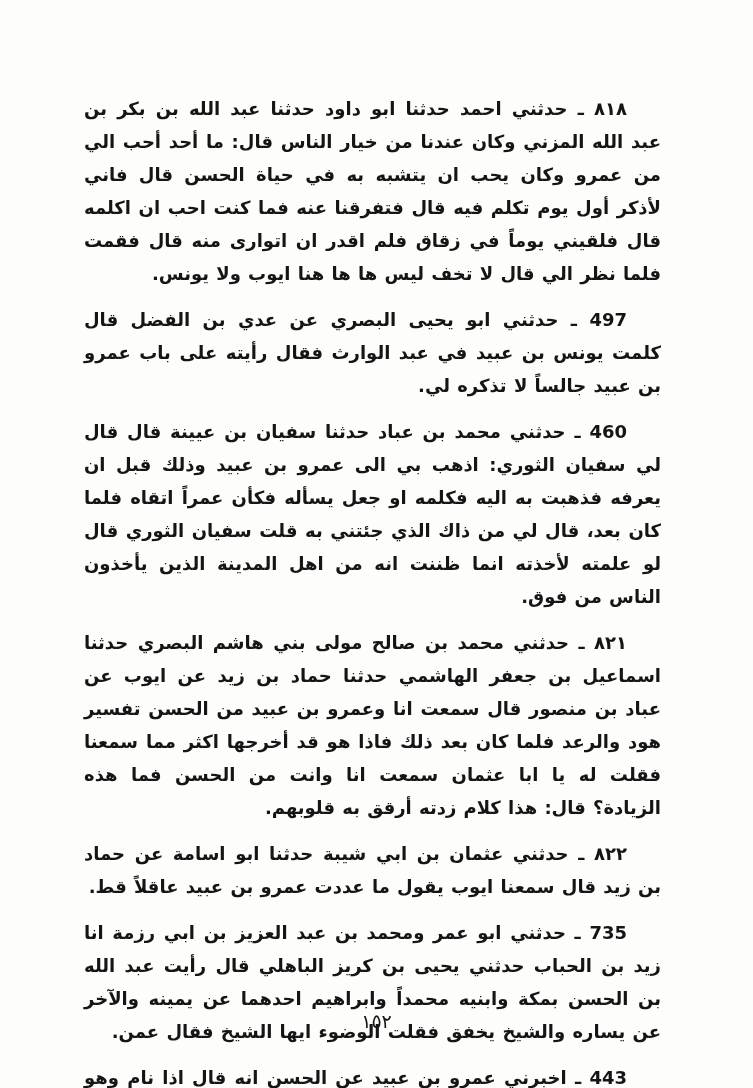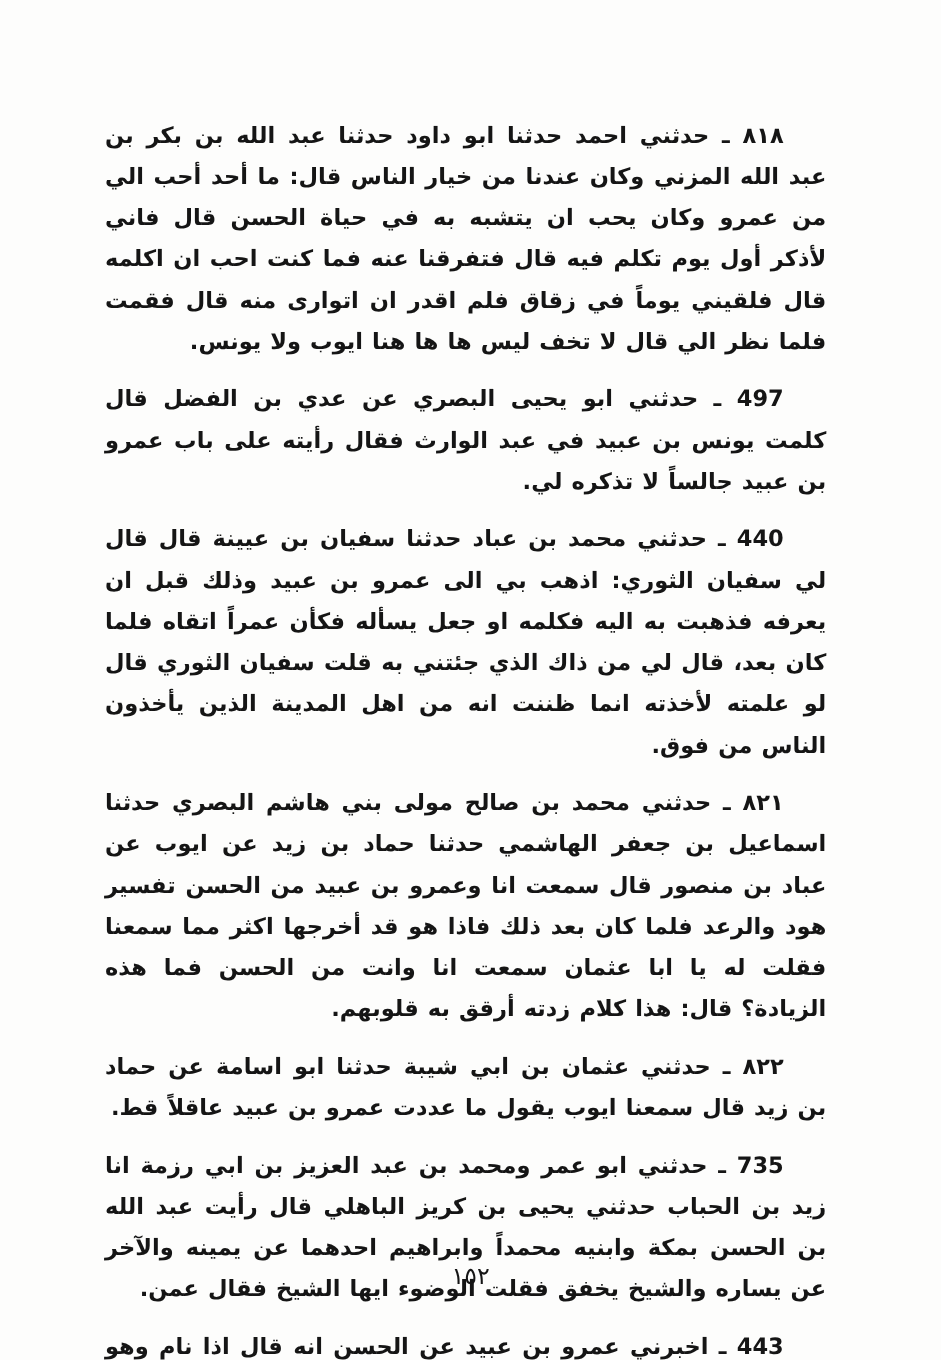--- a/index.html
+++ b/index.html
@@ -46,20 +46,20 @@
     color: #151515;
   }
 </style>
 </head>
 <body>
 
 <div class="page">
   <div class="text-block">
     <p class="para">٨١٨ ـ حدثني احمد حدثنا ابو داود حدثنا عبد الله بن بكر بن عبد الله المزني وكان عندنا من خيار الناس قال: ما أحد أحب الي من عمرو وكان يحب ان يتشبه به في حياة الحسن قال فاني لأذكر أول يوم تكلم فيه قال فتفرقنا عنه فما كنت احب ان اكلمه قال فلقيني يوماً في زقاق فلم اقدر ان اتوارى منه قال فقمت فلما نظر الي قال لا تخف ليس ها ها هنا ايوب ولا يونس.</p>
     <p class="para">497 ـ حدثني ابو يحيى البصري عن عدي بن الفضل قال كلمت يونس بن عبيد في عبد الوارث فقال رأيته على باب عمرو بن عبيد جالساً لا تذكره لي.</p>
-    <p class="para">440 ـ حدثني محمد بن عباد حدثنا سفيان بن عيينة قال قال لي سفيان الثوري: اذهب بي الى عمرو بن عبيد وذلك قبل ان يعرفه فذهبت به اليه فكلمه او جعل يسأله فكأن عمراً اتقاه فلما كان بعد، قال لي من ذاك الذي جئتني به قلت سفيان الثوري قال لو علمته لأخذته انما ظننت انه من اهل المدينة الذين يأخذون الناس من فوق.</p>
+    <p class="para">460 ـ حدثني محمد بن عباد حدثنا سفيان بن عيينة قال قال لي سفيان الثوري: اذهب بي الى عمرو بن عبيد وذلك قبل ان يعرفه فذهبت به اليه فكلمه او جعل يسأله فكأن عمراً اتقاه فلما كان بعد، قال لي من ذاك الذي جئتني به قلت سفيان الثوري قال لو علمته لأخذته انما ظننت انه من اهل المدينة الذين يأخذون الناس من فوق.</p>
     <p class="para">٨٢١ ـ حدثني محمد بن صالح مولى بني هاشم البصري حدثنا اسماعيل بن جعفر الهاشمي حدثنا حماد بن زيد عن ايوب عن عباد بن منصور قال سمعت انا وعمرو بن عبيد من الحسن تفسير هود والرعد فلما كان بعد ذلك فاذا هو قد أخرجها اكثر مما سمعنا فقلت له يا ابا عثمان سمعت انا وانت من الحسن فما هذه الزيادة؟ قال: هذا كلام زدته أرقق به قلوبهم.</p>
     <p class="para">٨٢٢ ـ حدثني عثمان بن ابي شيبة حدثنا ابو اسامة عن حماد بن زيد قال سمعنا ايوب يقول ما عددت عمرو بن عبيد عاقلاً قط.</p>
     <p class="para">735 ـ حدثني ابو عمر ومحمد بن عبد العزيز بن ابي رزمة انا زيد بن الحباب حدثني يحيى بن كريز الباهلي قال رأيت عبد الله بن الحسن بمكة وابنيه محمداً وابراهيم احدهما عن يمينه والآخر عن يساره والشيخ يخفق فقلت الوضوء ايها الشيخ فقال عمن.</p>
     <p class="para">443 ـ اخبرني عمرو بن عبيد عن الحسن انه قال اذا نام وهو جالس يتوضأ فقال ابنه أحالك على نبيل فقال والله ما انت نبيل ولا عمرو بن عبيد نبيل.</p>
   </div>
   <div class="page-number">١٥٢</div>
 </div>
 
 </body></html>

